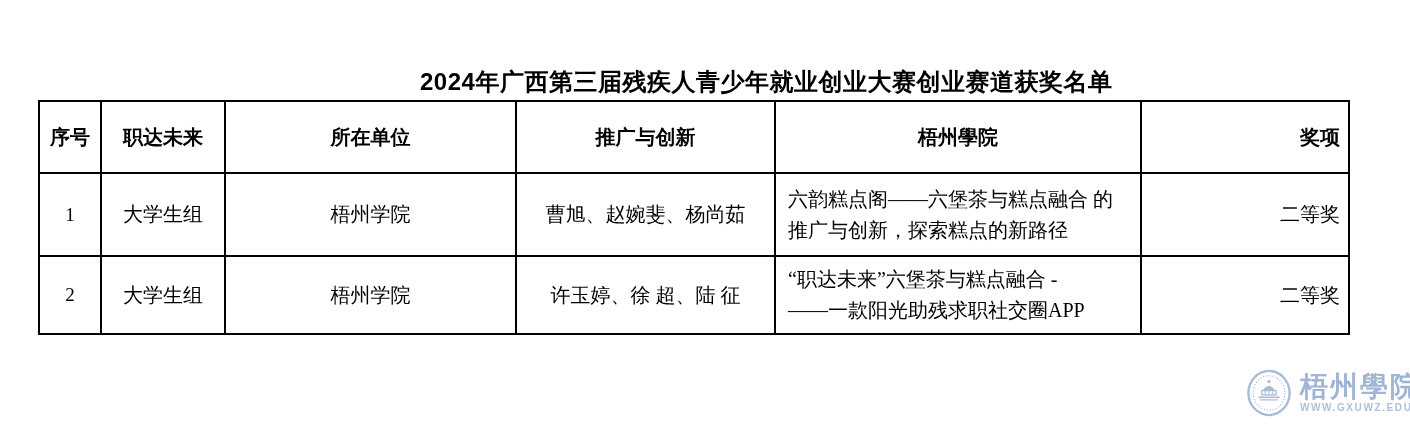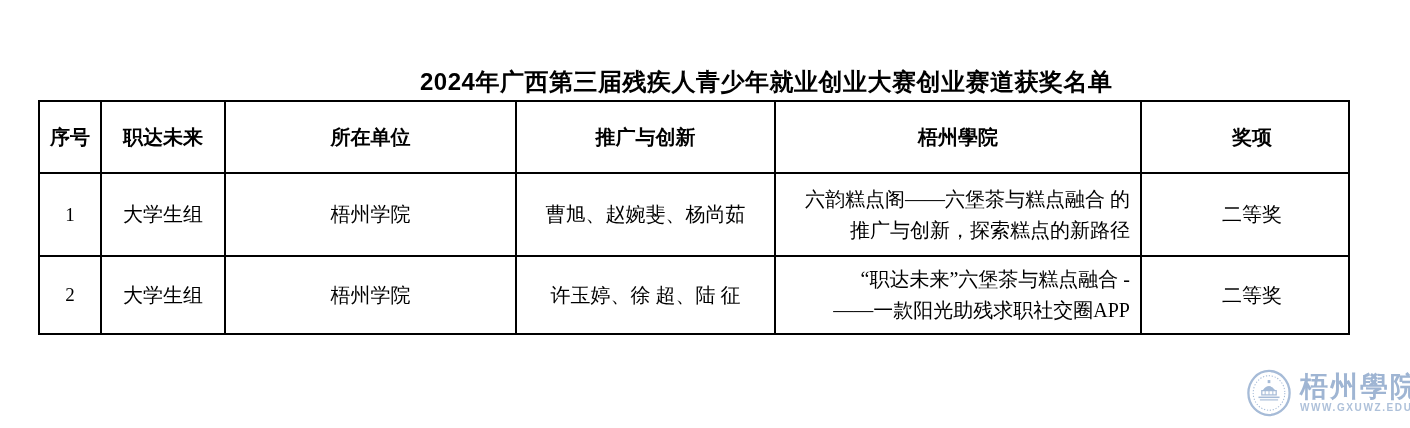--- a/index.html
+++ b/index.html
@@ -49,28 +49,28 @@
 
   .col-no     { width: 62px;  }
   .col-group  { width: 124px; }
   .col-unit   { width: 291px; }
   .col-teach  { width: 259px; }
   .col-proj   { width: 366px; }
   .col-award  { width: 208px; }
 
   .award-table td.cell-no { font-size: 19px; }
   .award-table td.cell-project {
-    text-align: right;
+    text-align: left;
     padding: 6px 10px 6px 12px;
     white-space: pre-line;
     line-height: 1.55;
   }
   .award-table th.head-award,
   .award-table td.cell-award {
-    text-align: center;
+    text-align: right;
     padding-left: 22px;
   }
 
   .watermark {
     position: absolute;
     left: 1246px; top: 368px;
     display: flex;
     align-items: center;
     user-select: none;
   }

